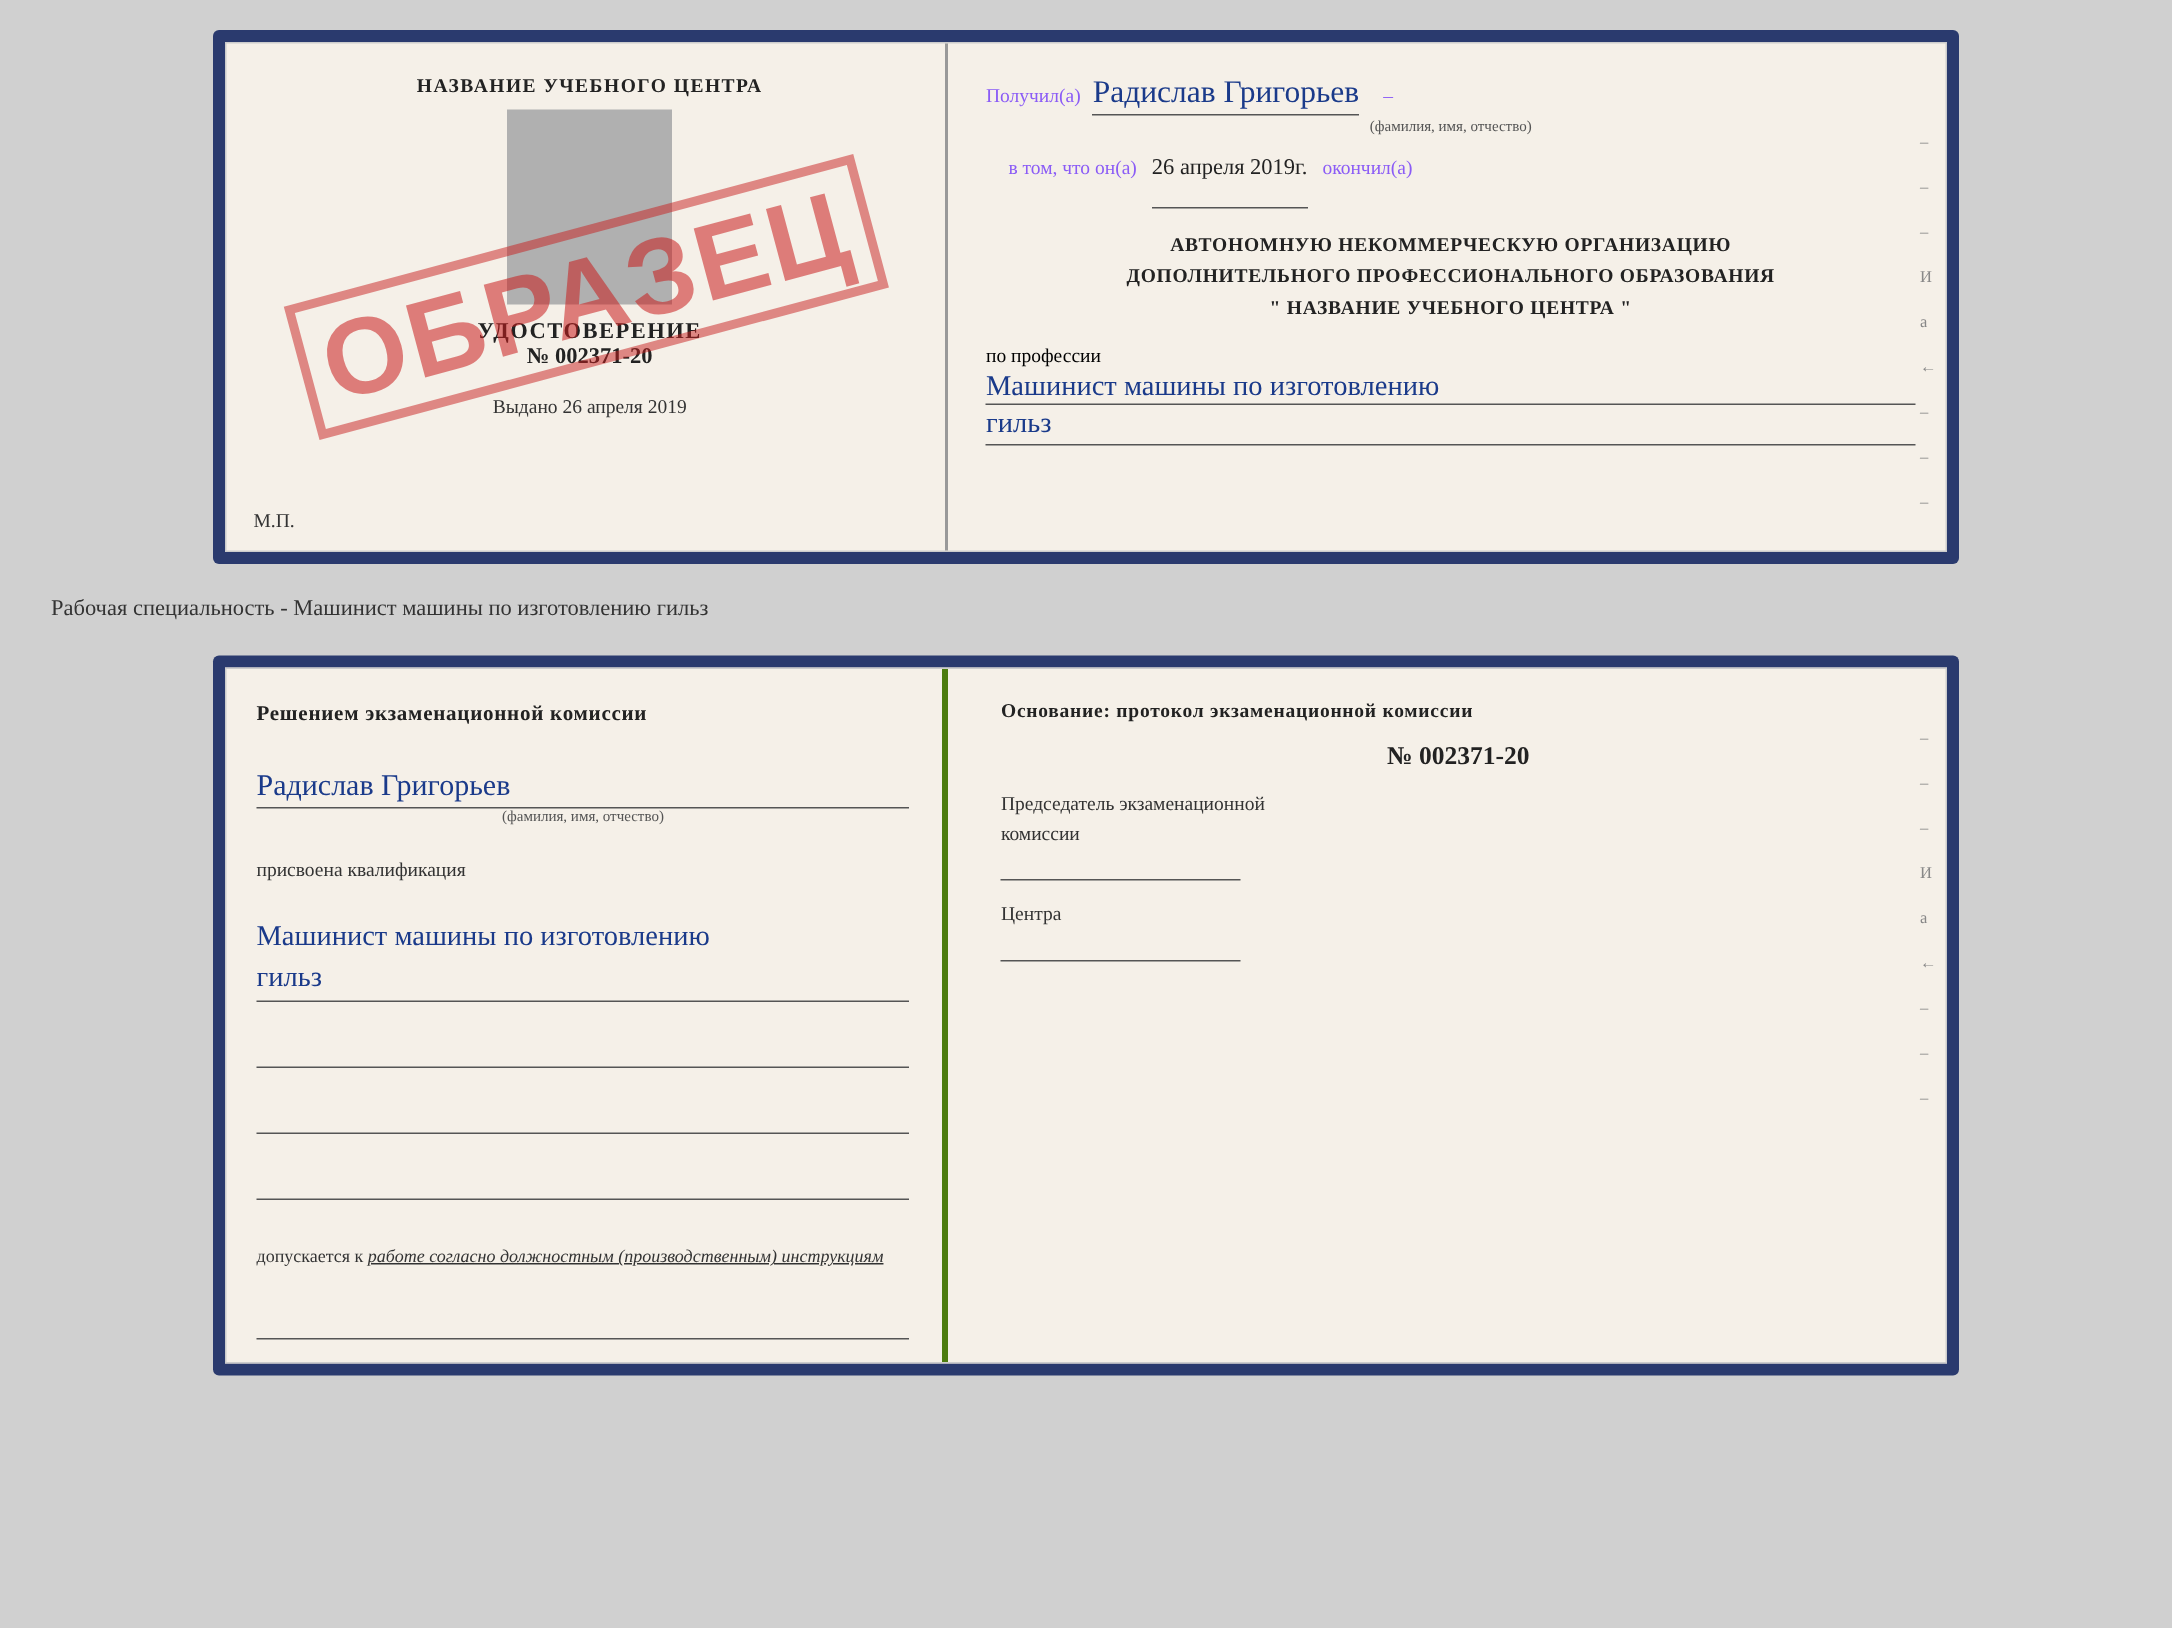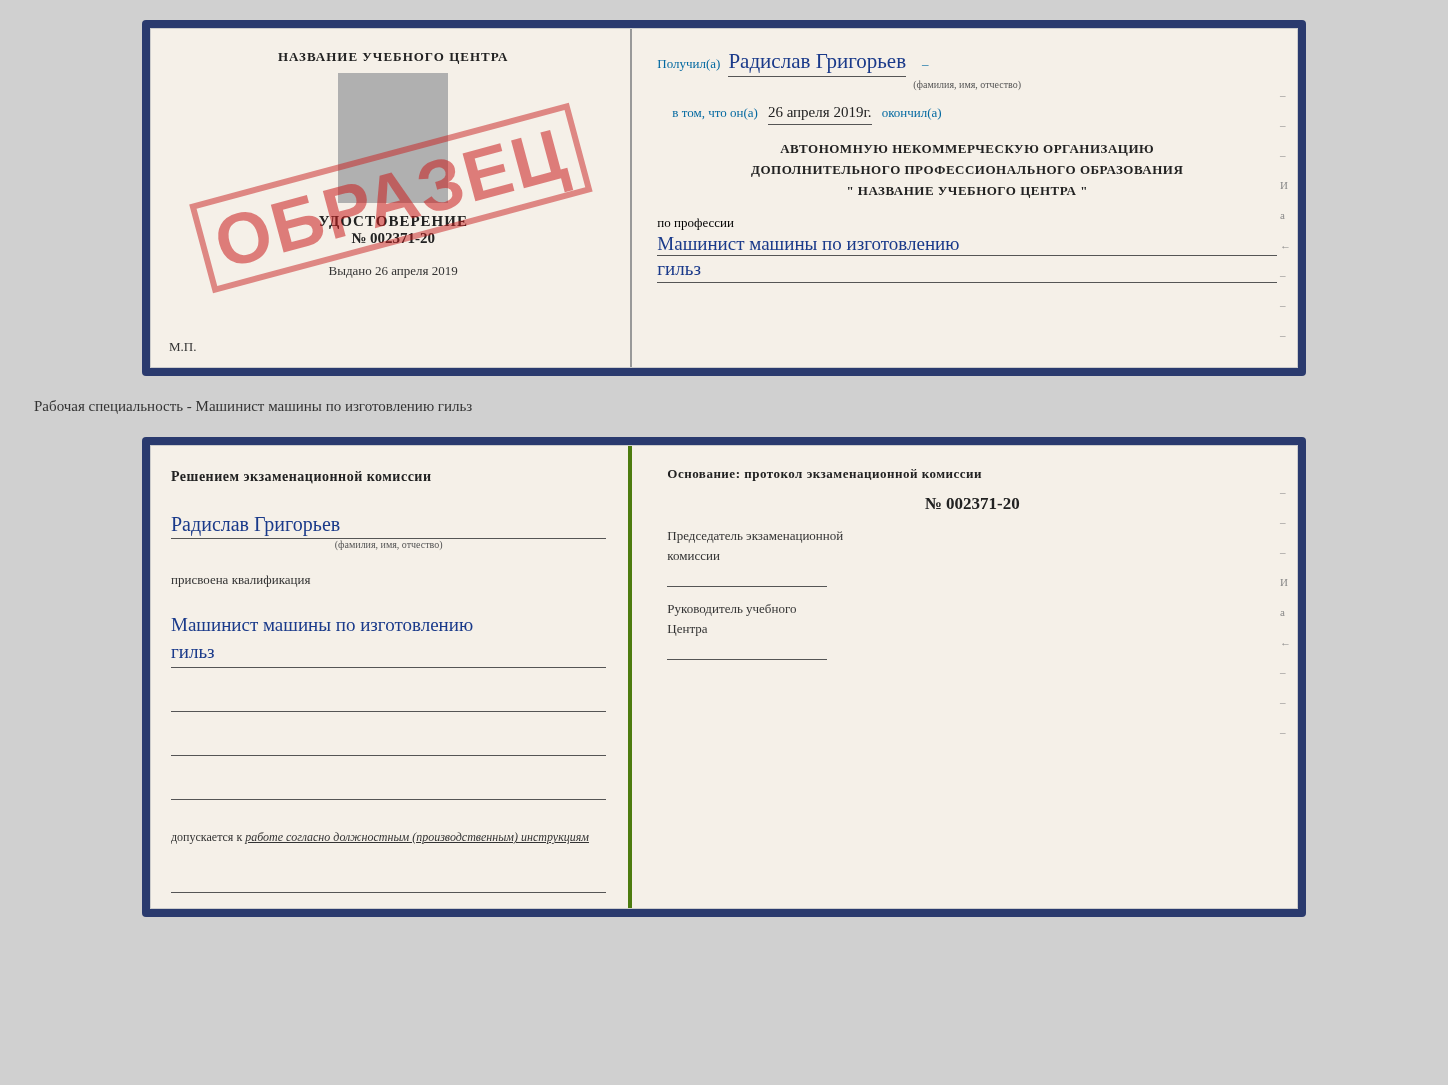--- a/index.html
+++ b/index.html
@@ -119,21 +119,21 @@
 
     
     .right-line {
       display: flex;
       flex-direction: column;
       gap: 2px;
     }
 
     .right-line .label-text {
       font-size: 13px;
-      color: #0369a1;
+      color: #8b5cf6;
     }
 
     .right-line .handwritten {
       font-family: 'Segoe Script', 'Bradley Hand', cursive;
       font-size: 19px;
       color: #1a3a8a;
       border-bottom: 1px solid #555;
       padding-bottom: 2px;
     }
 
@@ -148,21 +148,21 @@
       align-items: baseline;
       gap: 10px;
       margin-left: 15px;
     }
 
     .right-line .inline-row .handwritten-date {
       font-family: 'Segoe Script', 'Bradley Hand', cursive;
       font-size: 15px;
       color: #222;
       border-bottom: 1px solid #555;
-      padding-bottom: 3px;
+      padding-bottom: 17px;
     }
 
     .right-lines-block {
       display: flex;
       flex-direction: column;
       font-size: 13px;
       font-weight: bold;
       letter-spacing: 0.5px;
       color: #222;
       line-height: 1.6;
@@ -432,21 +432,20 @@
       <div class="protocol-number">№  002371-20</div>
 
 
       <div class="chairman-block">
         <div>Председатель экзаменационной</div>
         <div>комиссии</div>
         <div class="signature-line"></div>
       </div>
 
       <div class="rukovoditel-block">
-        <div>Руководитель учебного</div>
         <div>Центра</div>
         <div class="signature-line"></div>
       </div>
 
       <div class="side-marks-right">
         <span>–</span>
         <span>–</span>
         <span>–</span>
         <span>И</span>
         <span>а</span>

